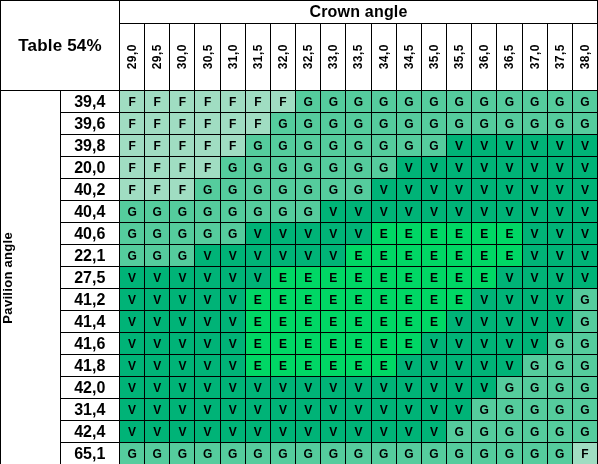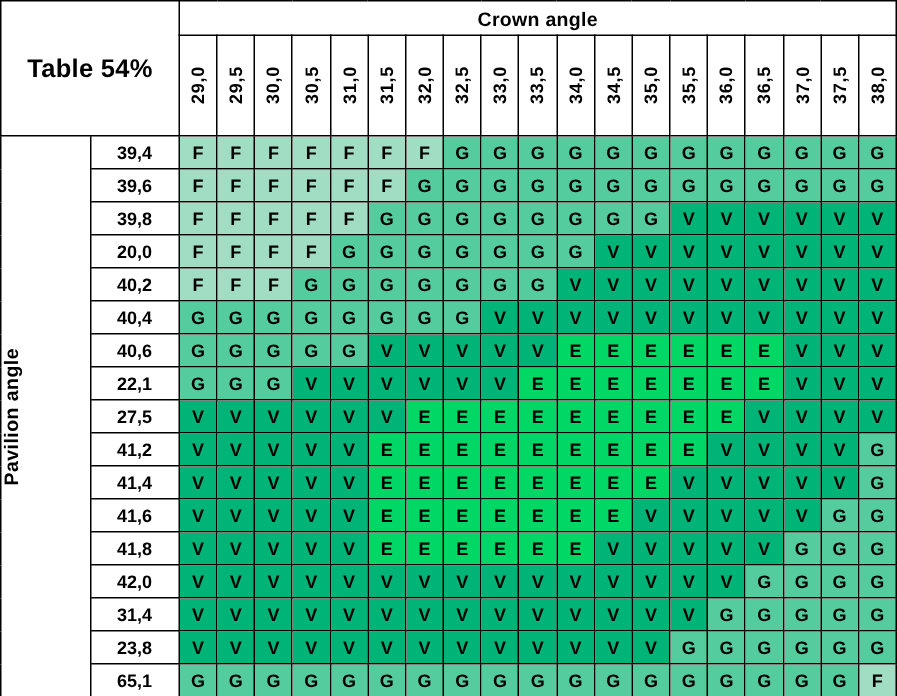--- a/index.html
+++ b/index.html
@@ -38,21 +38,21 @@
   }
   
   .title-cell {
     font-size: 17px;
     font-weight: bold;
     letter-spacing: 0.2px;
     width: 118px;
   }
   
   .banner-cell {
-    font-size: 13px;
+    font-size: 16px;
     font-weight: bold;
     height: 22px;
     letter-spacing: 0.2px;
   }
   
   .colhead {
     font-size: 12px;
     font-weight: bold;
     height: 66px;
     width: 25px;
@@ -75,21 +75,21 @@
   .rowaxis-cell .vert {
     display: block;
     writing-mode: vertical-rl;
     transform: rotate(180deg);
     white-space: nowrap;
     line-height: 1;
     letter-spacing: 0.3px;
   }
   
   .rowhead {
-    font-size: 12px;
+    font-size: 16px;
     font-weight: bold;
     width: 88px;
     height: 21px;
     text-align: center;
   }
   
   td.cell {
     font-size: 12px;
     font-weight: normal;
     height: 21px;
@@ -495,21 +495,21 @@
           <td class="cell V">V</td>
           <td class="cell V">V</td>
           <td class="cell V">V</td>
           <td class="cell G">G</td>
           <td class="cell G">G</td>
           <td class="cell G">G</td>
           <td class="cell G">G</td>
           <td class="cell G">G</td>
         </tr>
         <tr>
-          <td class="rowhead">23,8</td>
+          <td class="rowhead">42,4</td>
           <td class="cell V">V</td>
           <td class="cell V">V</td>
           <td class="cell V">V</td>
           <td class="cell V">V</td>
           <td class="cell V">V</td>
           <td class="cell V">V</td>
           <td class="cell V">V</td>
           <td class="cell V">V</td>
           <td class="cell V">V</td>
           <td class="cell V">V</td>

